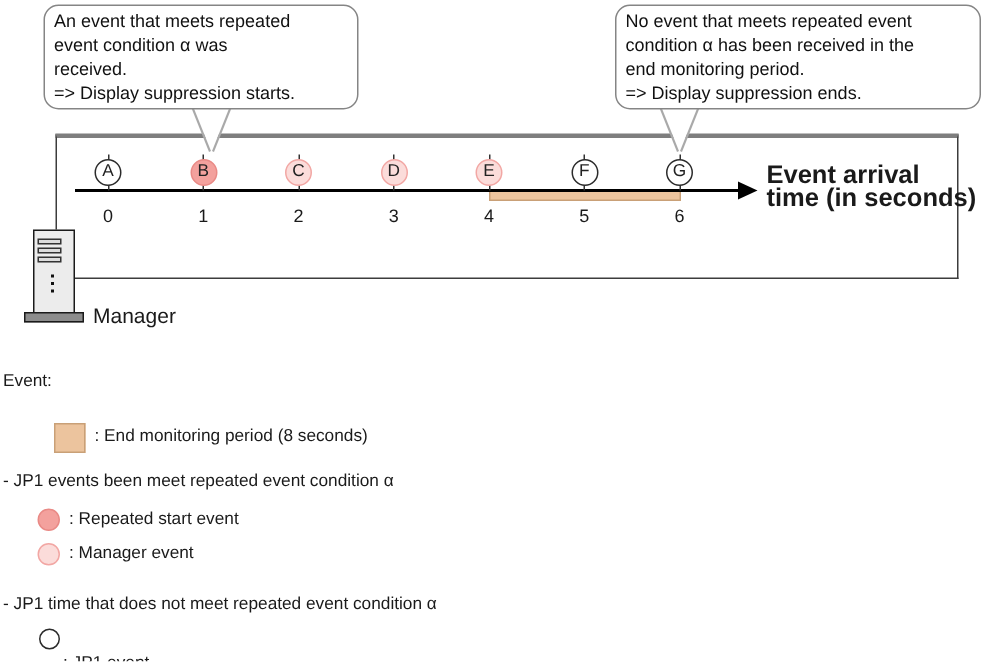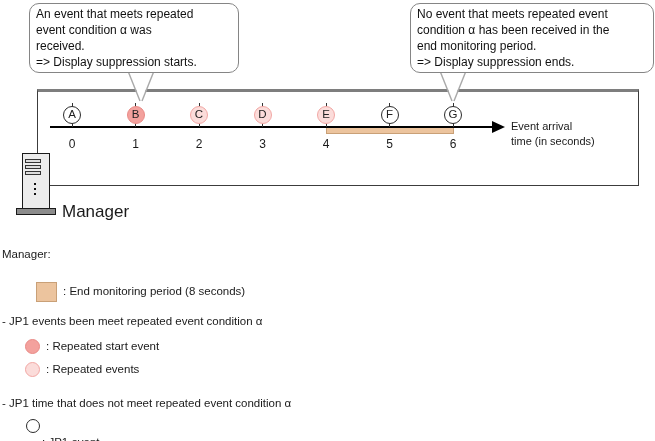--- a/index.html
+++ b/index.html
@@ -14,40 +14,40 @@
   .pointer{position:absolute;z-index:4;}
   .timeline-box{
     position:absolute;left:37px;top:89px;width:602px;height:97px;box-sizing:border-box;
     background:#fff;border:1px solid #3c3c3c;border-top:3px solid #7e7e7e;z-index:1;
   }
   .tl-line{position:absolute;left:50px;top:126px;width:444px;height:2px;background:#000;z-index:3;}
   .tl-arrow{
     position:absolute;left:492px;top:121px;width:0;height:0;z-index:3;
     border-left:13px solid #000;border-top:6px solid transparent;border-bottom:6px solid transparent;
   }
-  .axis-label{position:absolute;left:511px;top:119px;font-size:11px;line-height:15px;white-space:pre-line;z-index:2;}
+  .axis-label{position:absolute;left:511px;top:109px;font-size:17px;line-height:15px;white-space:pre-line;z-index:2;font-weight:bold;}
   .monitor-bar{
     position:absolute;left:326px;top:126px;width:128px;height:8px;box-sizing:border-box;
     background:#ECC49E;border:1px solid #C9A077;z-index:2;
   }
   .tick{position:absolute;top:103px;width:1px;height:24px;background:#333;z-index:3;}
   .event-circle{
     position:absolute;top:106px;width:18px;height:18px;box-sizing:border-box;border-radius:50%;
     text-align:center;font-size:11.5px;line-height:15.5px;color:#222;z-index:4;
   }
   .ev-jp1{background:#fff;border:1.3px solid #2b2b2b;}
   .ev-start{background:#F3A19D;border:1.3px solid #E98A86;}
   .ev-repeat{background:#FBDCDA;border:1.3px solid #F2A7A4;}
   .event-time{position:absolute;top:137px;width:20px;text-align:center;font-size:12px;z-index:2;}
   .manager{position:absolute;left:16px;top:151px;width:46px;height:66px;z-index:6;}
   .mgr-tower{position:absolute;left:6px;top:2px;width:28px;height:56px;box-sizing:border-box;background:#ececec;border:1px solid #1a1a1a;}
   .mgr-slot{position:absolute;left:3px;width:16px;height:4px;box-sizing:border-box;background:#dcdcdc;border:1px solid #333;}
   .mgr-dot{position:absolute;left:12px;width:2px;height:2px;background:#111;}
   .mgr-base{position:absolute;left:0px;top:57px;width:40px;height:7px;box-sizing:border-box;background:#8c8c8c;border:1px solid #1a1a1a;}
-  .manager-label{position:absolute;left:62px;top:202px;font-size:17px;z-index:2;}
+  .manager-label{position:absolute;left:62px;top:202px;font-size:14px;z-index:2;}
   .lg-text{position:absolute;font-size:11.5px;z-index:2;}
   .lg-swatch{position:absolute;left:36px;top:282px;width:21px;height:20px;box-sizing:border-box;background:#ECC49E;border:1px solid #C9A077;z-index:2;}
   .lg-circle{position:absolute;width:15px;height:15px;box-sizing:border-box;border-radius:50%;z-index:2;}
 </style>
 </head>
 <body>
 
 <div class="canvas">
 
   <div class="callout" style="left:29px;top:3px;width:196px;">An event that meets repeated
@@ -106,27 +106,27 @@
     <div class="mgr-slot" style="left:9px;top:8px;"></div>
     <div class="mgr-slot" style="left:9px;top:14px;"></div>
     <div class="mgr-slot" style="left:9px;top:20px;"></div>
     <div class="mgr-dot" style="left:18px;top:32px;"></div>
     <div class="mgr-dot" style="left:18px;top:37px;"></div>
     <div class="mgr-dot" style="left:18px;top:42px;"></div>
     <div class="mgr-base"></div>
   </div>
   <div class="manager-label">Manager</div>
 
-  <div class="lg-text" style="left:2px;top:248px;">Manager:</div>
+  <div class="lg-text" style="left:2px;top:248px;">Event:</div>
   <div class="lg-swatch"></div>
   <div class="lg-text" style="left:63px;top:285px;">: End monitoring period (8 seconds)</div>
 
   <div class="lg-text" style="left:2px;top:315px;">- JP1 events been meet repeated event condition α</div>
   <div class="lg-circle ev-start" style="left:25px;top:339px;"></div>
   <div class="lg-text" style="left:46px;top:340px;">: Repeated start event</div>
   <div class="lg-circle ev-repeat" style="left:25px;top:362px;"></div>
-  <div class="lg-text" style="left:46px;top:363px;">: Repeated events</div>
+  <div class="lg-text" style="left:46px;top:363px;">: Manager event</div>
 
   <div class="lg-text" style="left:2px;top:397px;">- JP1 time that does not meet repeated event condition α</div>
   <div class="lg-circle ev-jp1" style="left:26px;top:419px;width:14px;height:14px;"></div>
   <div class="lg-text" style="left:42px;top:420px;margin-top:16px;">: JP1 event</div>
 
 </div>
 
 </body></html>

